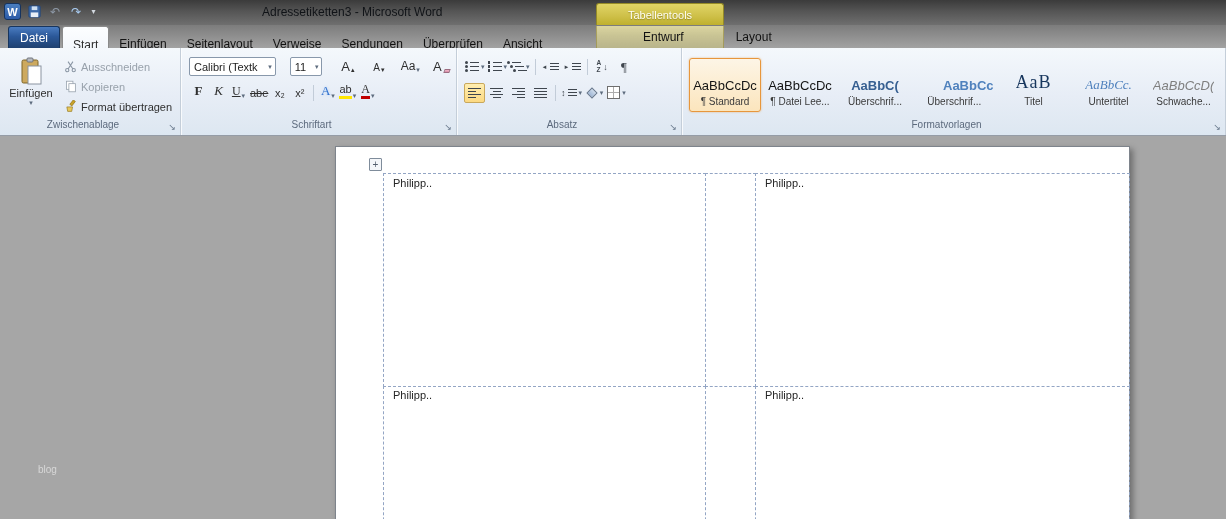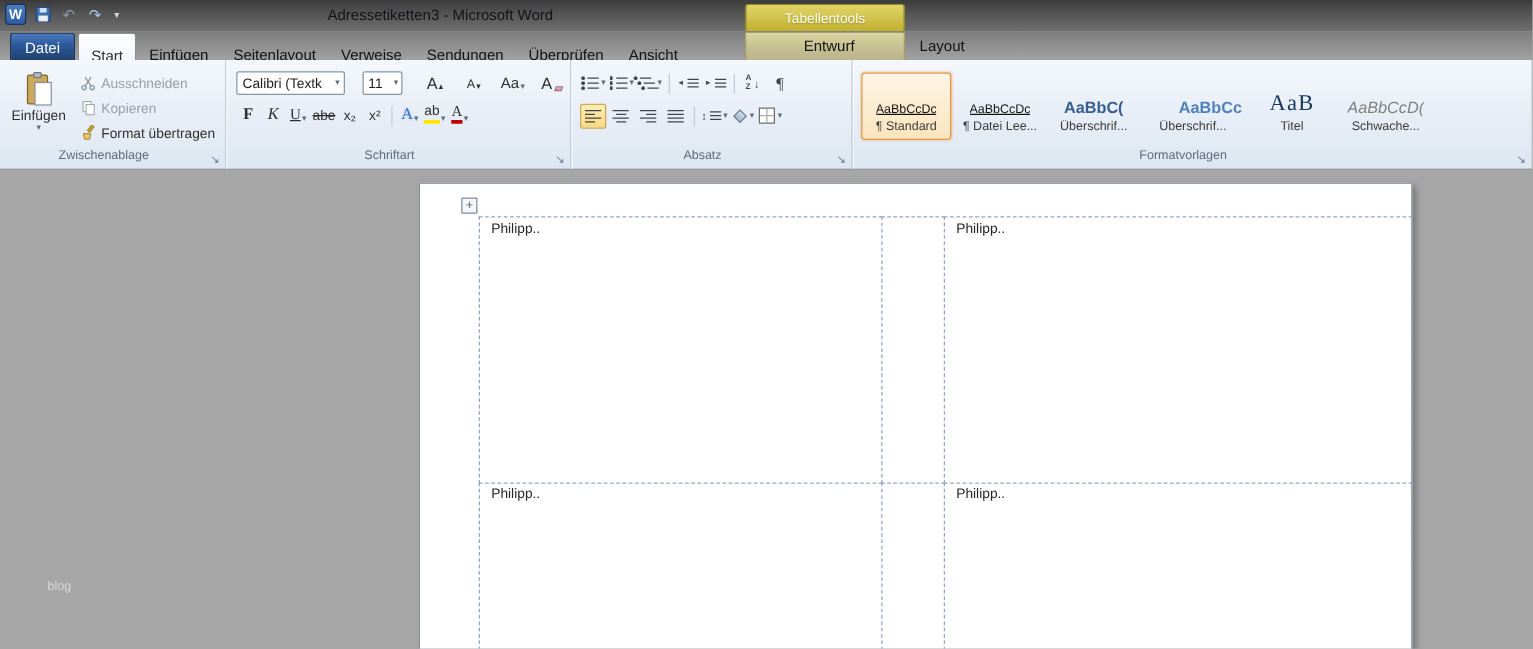--- a/index.html
+++ b/index.html
@@ -115,21 +115,21 @@
     background-size:11px 1px,1px 11px; background-position:center center; background-repeat:no-repeat; }
 
   
   .g-sty { flex:1 1 auto; overflow:hidden; }
   .g-sty .gc { display:flex; align-items:center; gap:3px; padding:4px 2px 0 7px; overflow:hidden; }
   .card { flex:0 0 72px; height:54px; display:flex; flex-direction:column; align-items:center; justify-content:flex-end;
     border:1px solid transparent; border-radius:3px; padding-bottom:4px; }
   .card.sel { border:1px solid #e7963c; background:linear-gradient(#fdf5e6,#fbe5bd); box-shadow:0 0 2px rgba(231,150,60,.65); }
   .prev { height:24px; display:flex; align-items:flex-end; white-space:nowrap; overflow:hidden; max-width:68px; }
   .nm { font-size:10px; color:#3a3a3a; margin-top:3px; white-space:nowrap; overflow:hidden; max-width:68px; }
-  .s0 .prev,.s1 .prev { font-size:10px; color:#141414;text-decoration:underline; }
+  .s0 .prev,.s1 .prev { font-size:13px; color:#141414; }
   .s2 .prev { font-size:13px; font-weight:bold; color:#365f91; }
   .s3 .prev { font-size:13px; font-weight:bold; color:#4f81bd;margin-left:28px; }
   .s4 .prev { font-size:18px; color:#17365d; font-family:"Liberation Serif", serif; letter-spacing:1px; }
   .s5 .prev { font-size:13px; font-style:italic; color:#4f81bd; font-family:"Liberation Serif", serif; }
   .s6 .prev { font-size:13px; font-style:italic; color:#7f7f7f; }
 
   
   .docarea { position:absolute; top:137px; left:0; right:0; bottom:0; background:#a6a6a6; overflow:hidden; }
   .watermark { position:absolute; left:38px; top:327px; font-size:10px; color:rgba(255,255,255,.55); }
   .page { position:absolute; left:335px; top:9px; width:795px; height:380px; background:#fff;
@@ -411,20 +411,24 @@
         <span class="nm">Überschrif...</span>
       </div>
       <div class="card s3">
         <span class="prev">AaBbCc</span>
         <span class="nm">Überschrif...</span>
       </div>
       <div class="card s4">
         <span class="prev">AaB</span>
         <span class="nm">Titel</span>
       </div>
+      <div class="card s5">
+        <span class="prev">AaBbCc.</span>
+        <span class="nm">Untertitel</span>
+      </div>
       <div class="card s6">
         <span class="prev">AaBbCcD(</span>
         <span class="nm">Schwache...</span>
       </div>
       <div class="card s7">
         
         
       </div>
     </div>
     <div class="glabel">Formatvorlagen</div>

